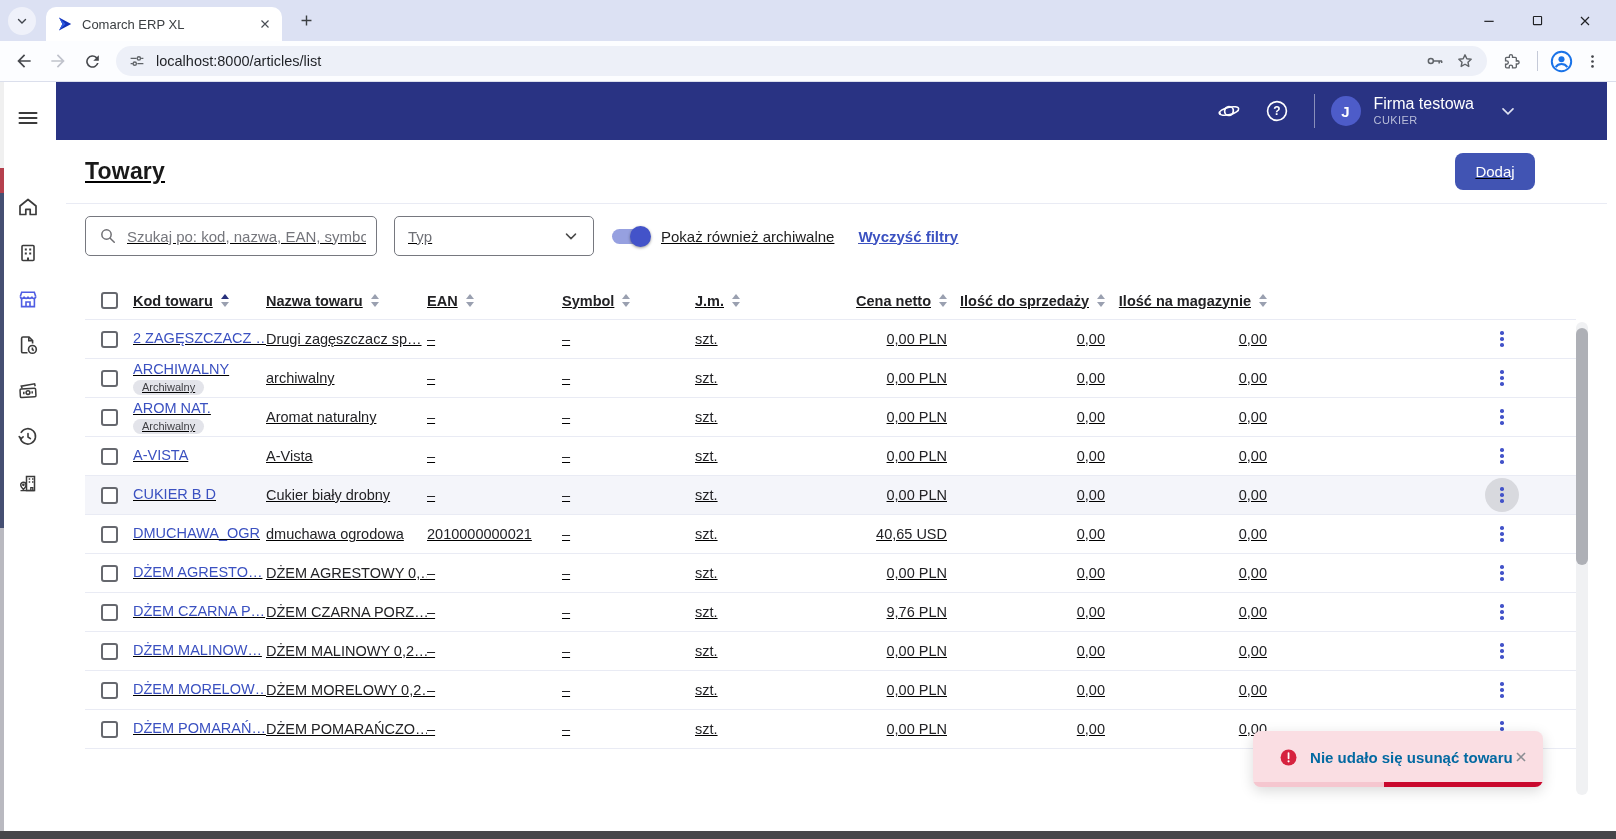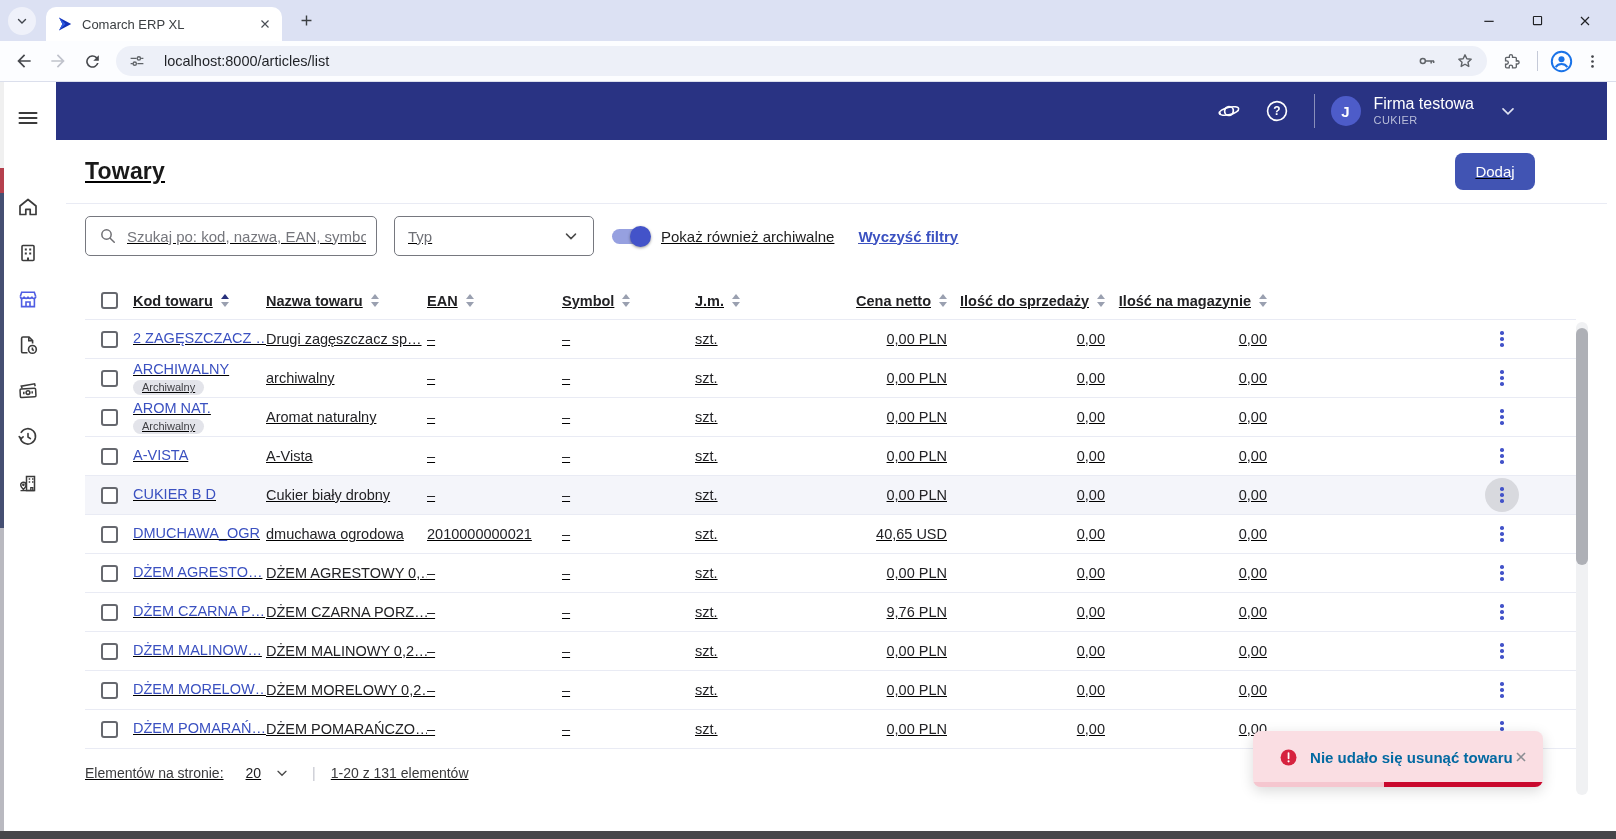--- a/index.html
+++ b/index.html
@@ -21,21 +21,21 @@
   .favicon { width:16px; height:16px; flex:none; }
   .tab-title { font-size:13px; color:#3c4043; flex:1; white-space:nowrap; overflow:hidden; }
   .tab-close { width:18px; height:18px; border-radius:50%; display:grid; place-items:center; flex:none; }
   .newtab { width:28px; height:28px; margin-left:10px; display:grid; place-items:center; }
   .wincontrols { margin-left:auto; display:flex; align-items:center; gap:26px; padding-right:20px; }
   .wincontrols button { width:22px; height:22px; display:grid; place-items:center; }
 
   
   .toolbar { height:41px; background:#fcfdff; border-bottom:1px solid #dbdfec; display:flex; align-items:center; padding:0 8px; gap:2px; flex:none; }
   .navbtn { width:32px; height:32px; border-radius:50%; display:grid; place-items:center; }
-  .omnibox { flex:1; height:30px; background:#edf0f8; border-radius:15px; display:flex; align-items:center; padding:0 12px; margin:0 6px; gap:18px; }
+  .omnibox { flex:1; height:30px; background:#edf0f8; border-radius:15px; display:flex; align-items:center; padding:0 12px; margin:0 6px; gap:10px; }
   .url { font-size:14.5px; color:#1f2126; flex:1; white-space:nowrap; overflow:hidden; }
   .divider-v { width:1px; height:20px; background:#c5cad8; margin:0 8px; }
   .profile-btn { width:26px; height:26px; border-radius:50%; display:grid; place-items:center; }
 
   
   .app { flex:1; display:flex; min-height:0; background:#fff; }
   .sidebar { width:56px; background:#fff; position:relative; flex:none; }
   .hamburger { position:absolute; top:24px; left:16px; width:24px; height:24px; color:#3a3a3a; }
   .side-nav { position:absolute; top:113px; left:0; right:0; display:flex; flex-direction:column; align-items:center; gap:22px; }
   .nav-item { width:24px; height:24px; color:#3b3b3b; position:relative; display:grid; place-items:center; }
@@ -676,29 +676,20 @@
                     <i></i>
                     <i></i>
                     <i></i>
                   </button>
                 </div>
     <div class="cell"></div>
   </div>
             </div>
         </div>
 
-        <div class="tfoot">
-          <span>Elementów na stronie:</span>
-          <span class="pp-value">20</span>
-          <svg class="pp-chev" viewBox="0 0 24 24" fill="none" stroke="currentColor" stroke-width="2" stroke-linecap="round">
-              <path d="M6 9.5l6 6 6-6"></path>
-            </svg>
-          <span class="pp-sep">|</span>
-          <span class="pp-range">1-20 z 131 elementów</span>
-        </div>
 
         <div class="vscroll">
             <span class="thumb"></span>
           </div>
 
         <div class="toast">
           <svg width="21" height="21" viewBox="0 0 24 24">
               <circle cx="12" cy="12" r="10" fill="var(--toast-icon,#d6223f)"></circle>
               <path d="M12 6.5v6.5" stroke="#fff" stroke-width="2.2" stroke-linecap="round"></path>
               <circle cx="12" cy="16.8" r="1.35" fill="#fff"></circle>

